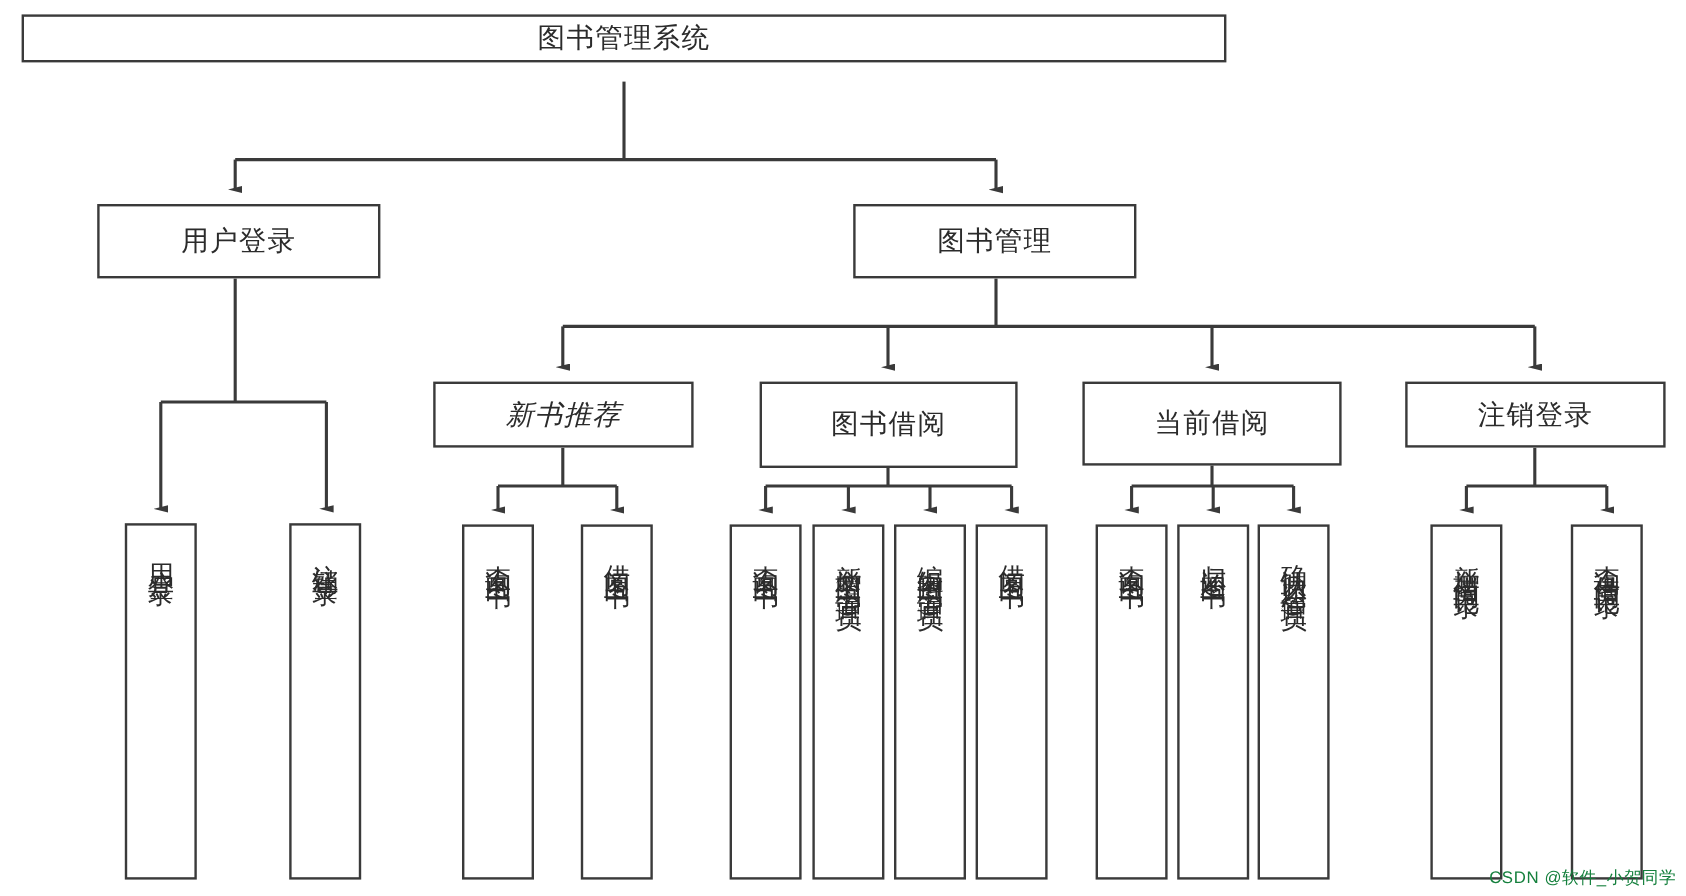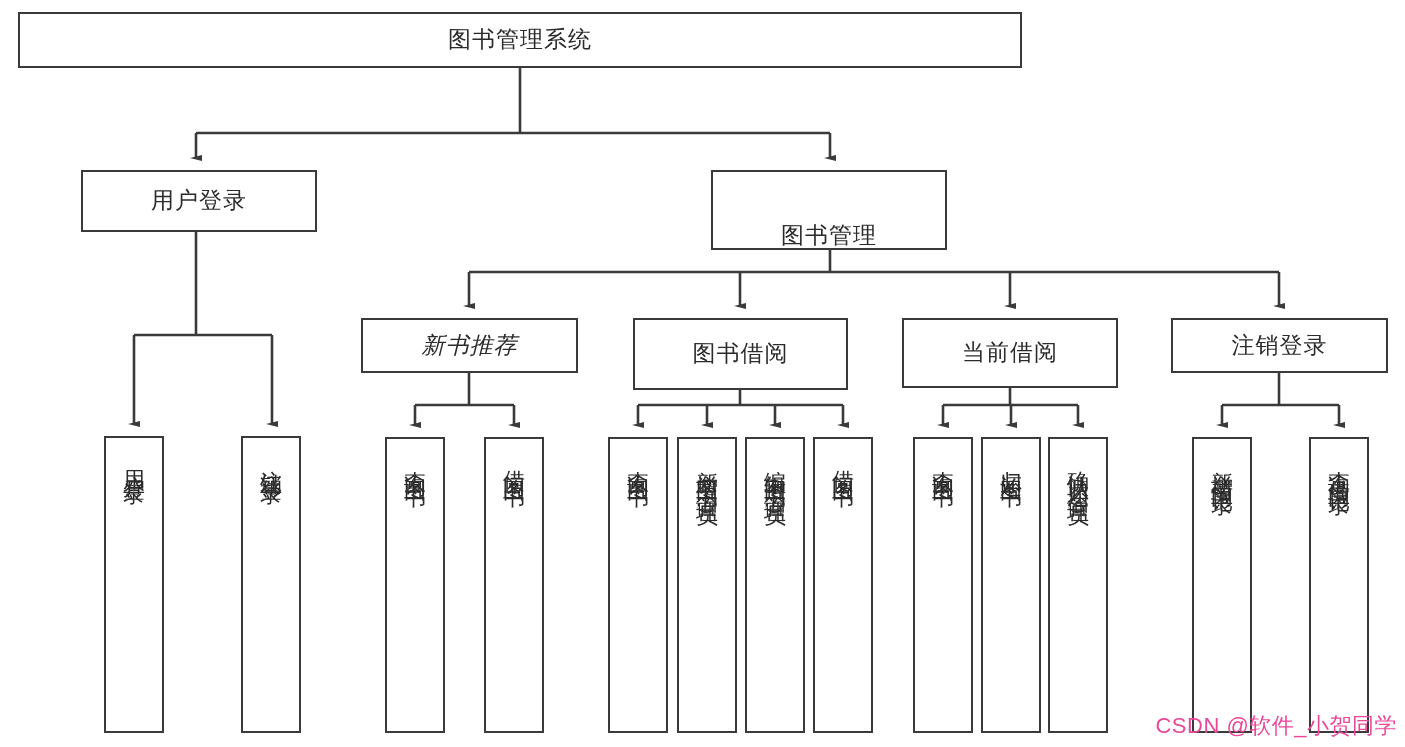--- a/index.html
+++ b/index.html
@@ -50,22 +50,22 @@
     writing-mode: vertical-rl;
     text-orientation: upright;
     font-size: 22px;
     letter-spacing: 5px;
     white-space: nowrap;
   }
   .watermark {
     position: absolute;
     right: 8px;
     bottom: 6px;
-    font-size: 22px;
-    color: #ec4899;
+    font-size: 14px;
+    color: #15803d;
     letter-spacing: 0.5px;
     white-space: nowrap;
     pointer-events: none;
   }
 </style>
 </head>
 <body>
 
 <div id="diagram-root">
 
@@ -112,28 +112,28 @@
       <path d="M1011,405 L1011,425" marker-end="url(#arrowhead)"></path>
       <path d="M1078,405 L1078,425" marker-end="url(#arrowhead)"></path>
 
       <path d="M1279,373 L1279,405"></path>
       <path d="M1222,405 L1339,405"></path>
       <path d="M1222,405 L1222,425" marker-end="url(#arrowhead)"></path>
       <path d="M1339,405 L1339,425" marker-end="url(#arrowhead)"></path>
     </g>
   </svg>
 
-  <div class="node-box" style="left:18px; top:12px; width:1004px; height:56px;text-align:center;">
+  <div class="node-box" style="left:18px; top:12px; width:1004px; height:40px;text-align:center;">
     <span class="node-label">图书管理系统</span>
   </div>
 
   <div class="node-box" style="left:81px; top:170px; width:236px; height:62px;">
     <span class="node-label">用户登录</span>
   </div>
-  <div class="node-box" style="left:711px; top:170px; width:236px; height:80px;align-items:flex-end;">
+  <div class="node-box" style="left:711px; top:170px; width:236px; height:62px;">
     <span class="node-label">图书管理</span>
   </div>
 
   <div class="node-box" style="left:361px; top:318px; width:217px; height:55px;font-style:italic;">
     <span class="node-label">新书推荐</span>
   </div>
   <div class="node-box" style="left:633px; top:318px; width:215px; height:72px;">
     <span class="node-label">图书借阅</span>
   </div>
   <div class="node-box" style="left:902px; top:318px; width:216px; height:70px;">

